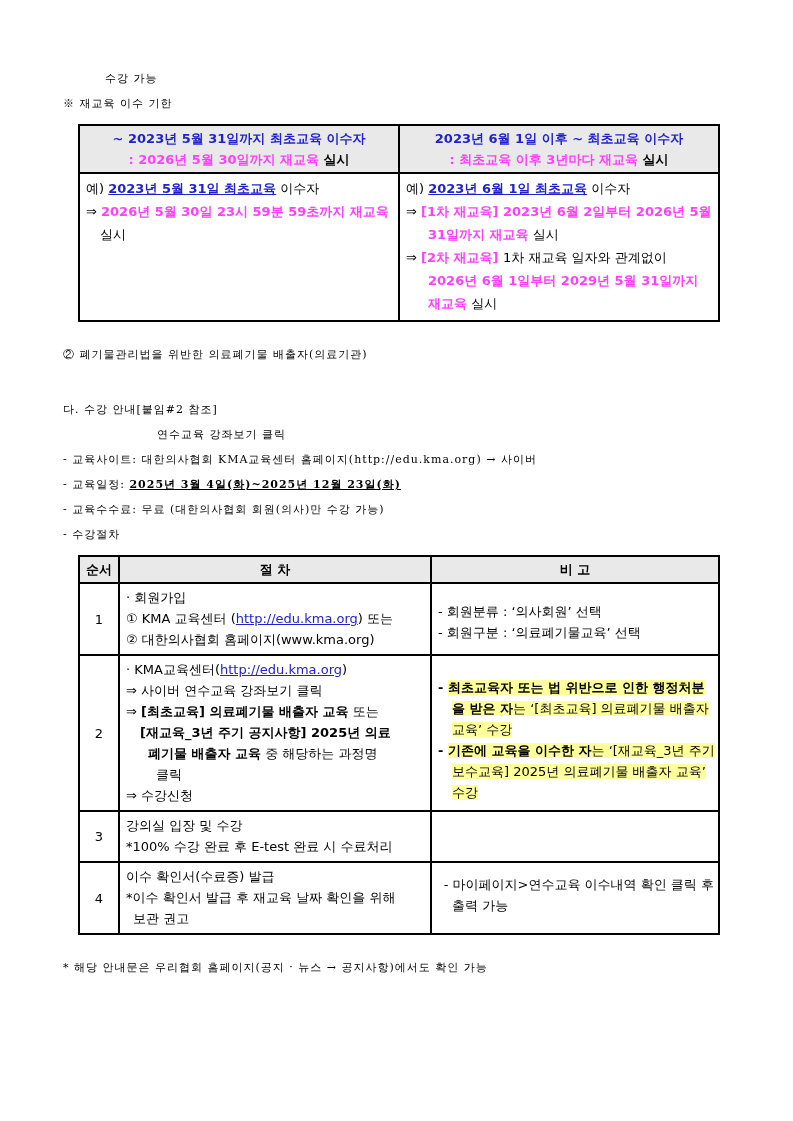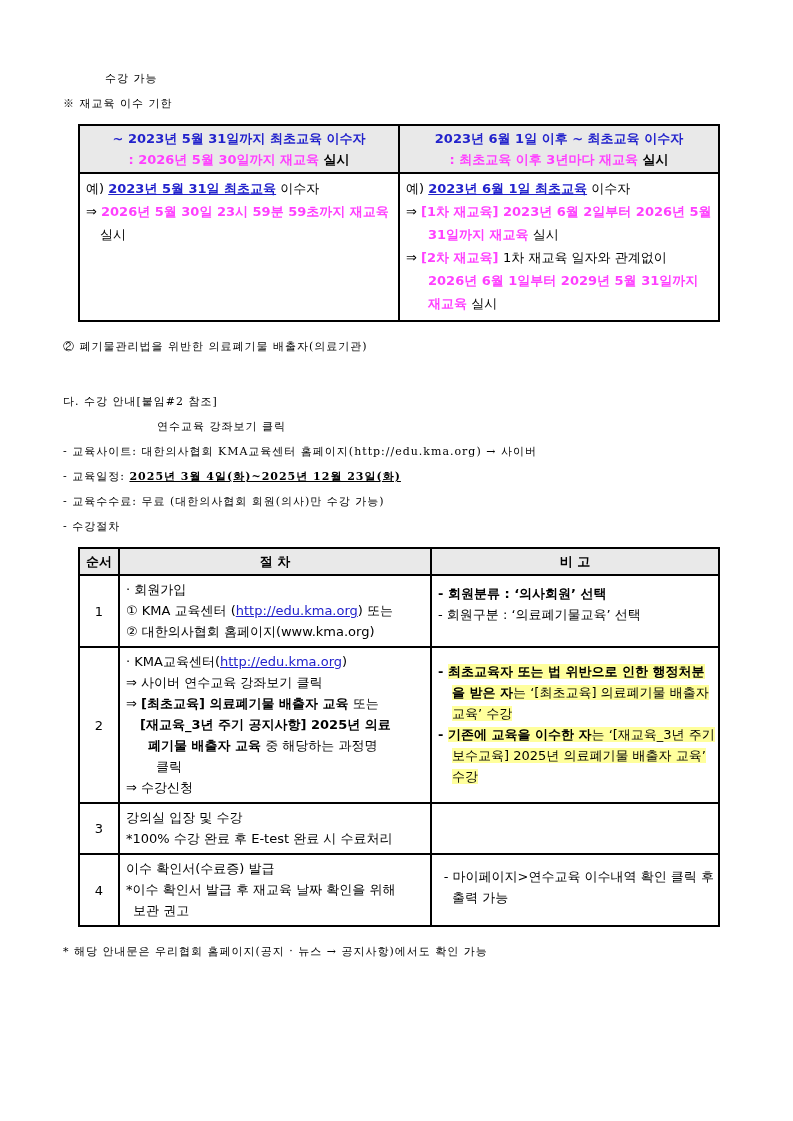--- a/index.html
+++ b/index.html
@@ -9,21 +9,21 @@
   html,body{background:#888;}
   .page{
     position:relative;width:793px;height:1121px;background:#fff;color:#000;
     font-family:"DejaVu Serif","Liberation Serif",serif;margin:0 auto;overflow:hidden;
   }
   .content{position:absolute;left:63px;top:66px;width:662px;}
   .bodyline{font-size:11px;letter-spacing:1px;line-height:25px;white-space:nowrap;}
   .indent-hang{padding-left:42px;}
   .indent-wrap{padding-left:94px;}
   .gap-s{margin-top:8px;}
-  .gap-m{margin-top:12px;}
+  .gap-m{margin-top:20px;}
   .gap-l{margin-top:30px;}
 
   table{border-collapse:collapse;table-layout:fixed;margin-left:15px;width:640px;
         font-family:"DejaVu Sans","Liberation Sans",sans-serif;font-size:13px;}
   td{border:2px solid #000;vertical-align:top;}
   .hdr{background:var(--header_bg);text-align:center;font-weight:bold;
        line-height:21px;padding:2px 2px;vertical-align:middle;}
   .t1 .cell{line-height:23px;padding:3px 16px 5px 6px;margin-left:48px;}
   .t2 .cell{line-height:21px;padding:3px 4px 4px 6px;}
   .t2 .order{text-align:center;vertical-align:middle;font-size:13px;}
@@ -109,38 +109,38 @@
       </tr>
 
       <tr>
         <td class="order">1</td>
         <td class="cell">
           <div class="tline"><span>· 회원가입</span></div>
           <div class="tline"><span>① KMA 교육센터 (</span><a class="s-link">http://edu.kma.org</a><span>) 또는</span></div>
           <div class="tline"><span>② 대한의사협회 홈페이지(www.kma.org)</span></div>
         </td>
         <td class="cell">
-          <div class="tline" style="margin-top:4px;font-weight:bold;"><span>- 회원분류 : ‘의사회원’ 선택</span></div>
+          <div class="tline" style="margin-top:14px;"><span>- 회원분류 : ‘의사회원’ 선택</span></div>
           <div class="tline"><span>- 회원구분 : ‘의료폐기물교육’ 선택</span></div>
         </td>
       </tr>
 
       <tr>
         <td class="order">2</td>
         <td class="cell">
           <div class="tline"><span>· KMA교육센터(</span><a class="s-link">http://edu.kma.org</a><span>)</span></div>
           <div class="tline"><span>⇒ 사이버 연수교육 강좌보기 클릭</span></div>
           <div class="tline"><span>⇒ </span><span class="s-b">[최초교육] 의료폐기물 배출자 교육</span><span> 또는</span></div>
           <div class="tline ind1"><span class="s-b">[재교육_3년 주기 공지사항] 2025년 의료</span></div>
           <div class="tline ind2"><span class="s-b">폐기물 배출자 교육</span><span> 중 해당하는 과정명</span></div>
           <div class="tline ind3"><span>클릭</span></div>
           <div class="tline"><span>⇒ 수강신청</span></div>
         </td>
         <td class="cell">
-          <div class="tline" style="margin-top:10px;"><span class="s-b">- </span><span class="s-hlb">최초교육자 또는 법 위반으로 인한 행정처분</span></div>
+          <div class="tline" style="margin-top:18px;"><span class="s-b">- </span><span class="s-hlb">최초교육자 또는 법 위반으로 인한 행정처분</span></div>
           <div class="tline ind1"><span class="s-hlb">을 받은 자</span><span class="s-hl">는 ‘[최초교육] 의료폐기물 배출자</span></div>
           <div class="tline ind1"><span class="s-hl">교육’ 수강</span></div>
           <div class="tline"><span class="s-b">- </span><span class="s-hlb">기존에 교육을 이수한 자</span><span class="s-hl">는 ‘[재교육_3년 주기</span></div>
           <div class="tline ind1"><span class="s-hl">보수교육] 2025년 의료폐기물 배출자 교육’</span></div>
           <div class="tline ind1"><span class="s-hl">수강</span></div>
         </td>
       </tr>
 
       <tr>
         <td class="order">3</td>

